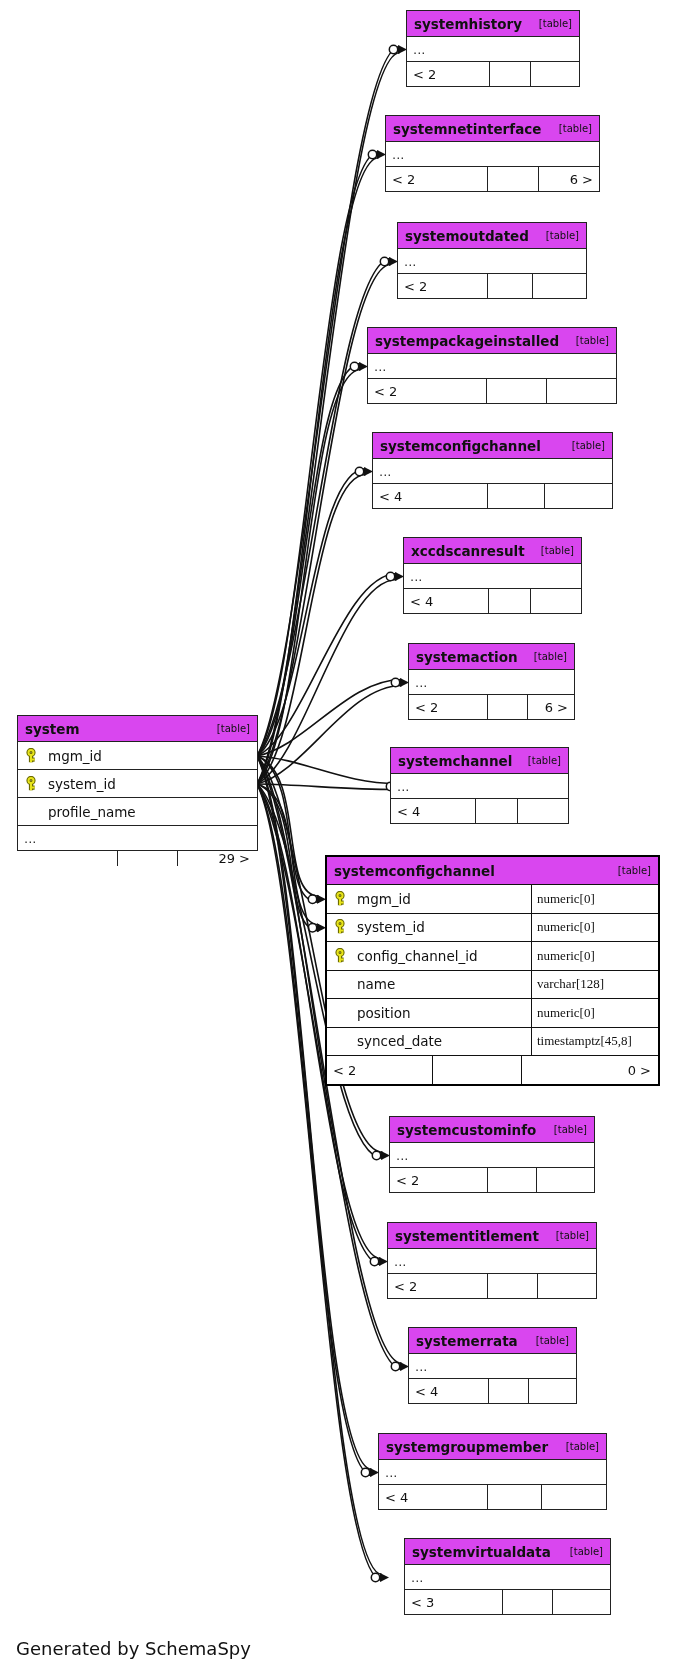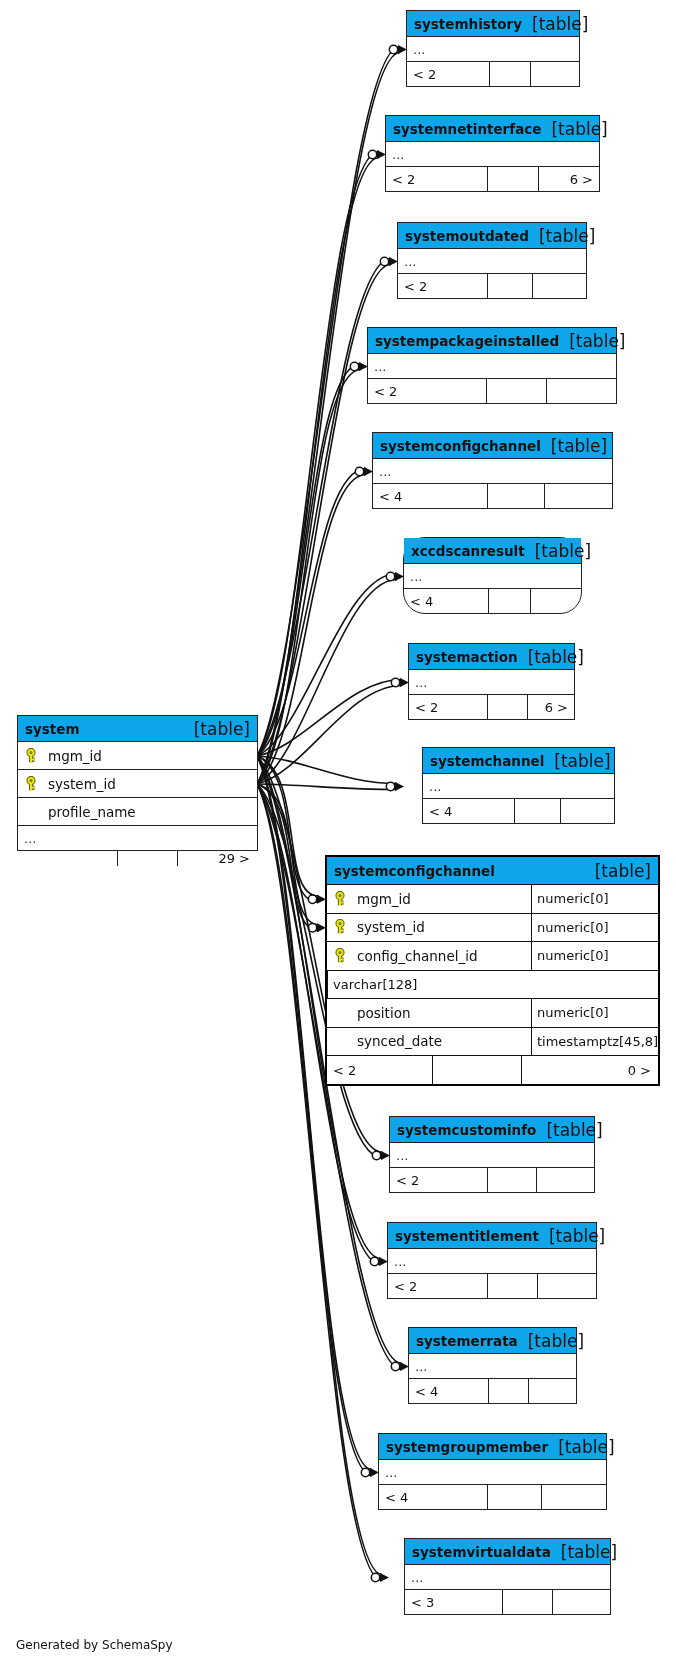--- a/index.html
+++ b/index.html
@@ -2,24 +2,24 @@
 <html><head>
 <meta charset="utf-8">
 <style>
   html,body{margin:0;padding:0;background:#ffffff;}
   #diagram{position:relative;width:676px;height:1669px;background:#fff;overflow:hidden;
            font-family:"DejaVu Sans","Liberation Sans",sans-serif;color:#111;}
   #wires{position:absolute;left:0;top:0;z-index:1;pointer-events:none;}
 
   .tbl{position:absolute;background:#fff;border:1.6px solid #222;box-sizing:border-box;
        z-index:2;display:flex;flex-direction:column;height:77px;}
-  .hd{background:#0ea5e9;border-bottom:1.6px solid #222;display:flex;align-items:center;
+  .hd{background:#d946ef;border-bottom:1.6px solid #222;display:flex;align-items:center;
       justify-content:space-between;padding:0 7px;height:25px;flex:0 0 auto;}
   .nm{font-weight:700;font-size:13.5px;white-space:nowrap;}
-  .tg{font-size:17px;white-space:nowrap;margin-left:10px;}
+  .tg{font-size:10px;white-space:nowrap;margin-left:10px;}
   .el{border-bottom:1.6px solid #222;padding:0 6px;display:flex;align-items:center;
       height:24px;font-size:13px;color:#333;flex:0 0 auto;}
   .ft{display:flex;flex:1;font-size:13px;align-items:stretch;}
   .ft span{display:flex;align-items:center;box-sizing:border-box;}
   .c1{width:48%;padding-left:6px;border-right:1.6px solid #222;}
   .c2{width:24%;border-right:1.6px solid #222;}
   .c3{width:28%;justify-content:flex-end;padding-right:6px;}
 
   
   .col{height:27px;border-bottom:1.6px solid #222;display:flex;align-items:center;
@@ -30,28 +30,28 @@
   .s3{width:33%;justify-content:flex-end;padding-right:7px;}
 
   
   .focus{border:2.6px solid #000;justify-content:space-between;}
   .focus .hd{height:27px;border-bottom:1.8px solid #111;}
   .fcol{height:27.5px;border-bottom:1.8px solid #111;display:flex;align-items:stretch;
         font-size:13.5px;flex:0 0 auto;}
   .fcol:last-of-type{border-bottom:1.8px solid #111;}
   .cname{flex:0 0 190px;display:flex;align-items:center;padding:0 7px;}
   .ctype{flex:1;border-left:1.8px solid #111;display:flex;align-items:center;
-         padding:0 5px;font-size:13px;white-space:nowrap;}
+         padding:0 5px;font-size:13px;white-space:nowrap;font-family:Liberation Serif, serif;}
   .fft{display:flex;flex:1;font-size:13px;align-items:stretch;}
   .fft span{display:flex;align-items:center;box-sizing:border-box;}
   .f1{width:32%;padding-left:6px;border-right:1.8px solid #111;}
   .f2{width:27%;border-right:1.8px solid #111;}
   .f3{flex:1;justify-content:flex-end;padding-right:7px;}
 
-  .note{position:absolute;left:16px;top:1638px;font-size:12px;color:#111;z-index:2;}
+  .note{position:absolute;left:16px;top:1638px;font-size:18px;color:#111;z-index:2;}
 </style>
 </head>
 <body>
 
 <div id="diagram">
   <svg id="wires" width="676" height="1669">
       <path d="M 257 756 C 305 670.86 345 46.5 400 46.5" fill="none" stroke="#111111" stroke-width="1.6"></path>
       <path d="M 257 784 C 305 696.22 345 52.5 400 52.5" fill="none" stroke="#111111" stroke-width="1.6"></path>
       <polygon points="407,49.5 398,44.9 398,54.1" fill="#111111"></polygon>
       <circle cx="393.5" cy="49.5" r="4.2" fill="#ffffff" stroke="#111111" stroke-width="1.5"></circle>
@@ -203,20 +203,24 @@
           <g fill="none" stroke="#e8e41c" stroke-width="2">
               <circle cx="6" cy="4.4" r="2.5"></circle>
               <path d="M6 7 V14.3 M6 11.6 H9.6"></path>
             </g>
         </svg>
         <span>config_channel_id</span>
       </span>
       <span class="ctype">numeric[0]</span>
     </div>
     <div class="fcol">
+      <span class="cname">
+        <span class="keyspace"></span>
+        <span>name</span>
+      </span>
       <span class="ctype">varchar[128]</span>
     </div>
     <div class="fcol">
       <span class="cname">
         <span class="keyspace"></span>
         <span>position</span>
       </span>
       <span class="ctype">numeric[0]</span>
     </div>
     <div class="fcol">
@@ -291,21 +295,21 @@
       <span class="tg">[table]</span>
     </div>
     <div class="el">...</div>
     <div class="ft">
       <span class="c1">&lt; 4</span>
       <span class="c2"></span>
       <span class="c3"></span>
     </div>
   </div>
 
-  <div class="tbl" style="left:403px;top:537px;width:179px;border-radius:22px;">
+  <div class="tbl" style="left:403px;top:537px;width:179px;">
     <div class="hd">
       <span class="nm">xccdscanresult</span>
       <span class="tg">[table]</span>
     </div>
     <div class="el">...</div>
     <div class="ft">
       <span class="c1">&lt; 4</span>
       <span class="c2"></span>
       <span class="c3"></span>
     </div>
@@ -317,21 +321,21 @@
       <span class="tg">[table]</span>
     </div>
     <div class="el">...</div>
     <div class="ft">
       <span class="c1">&lt; 2</span>
       <span class="c2"></span>
       <span class="c3">6 &gt;</span>
     </div>
   </div>
 
-  <div class="tbl" style="left:422px;top:747px;width:193px;">
+  <div class="tbl" style="left:390px;top:747px;width:179px;">
     <div class="hd">
       <span class="nm">systemchannel</span>
       <span class="tg">[table]</span>
     </div>
     <div class="el">...</div>
     <div class="ft">
       <span class="c1">&lt; 4</span>
       <span class="c2"></span>
       <span class="c3"></span>
     </div>

